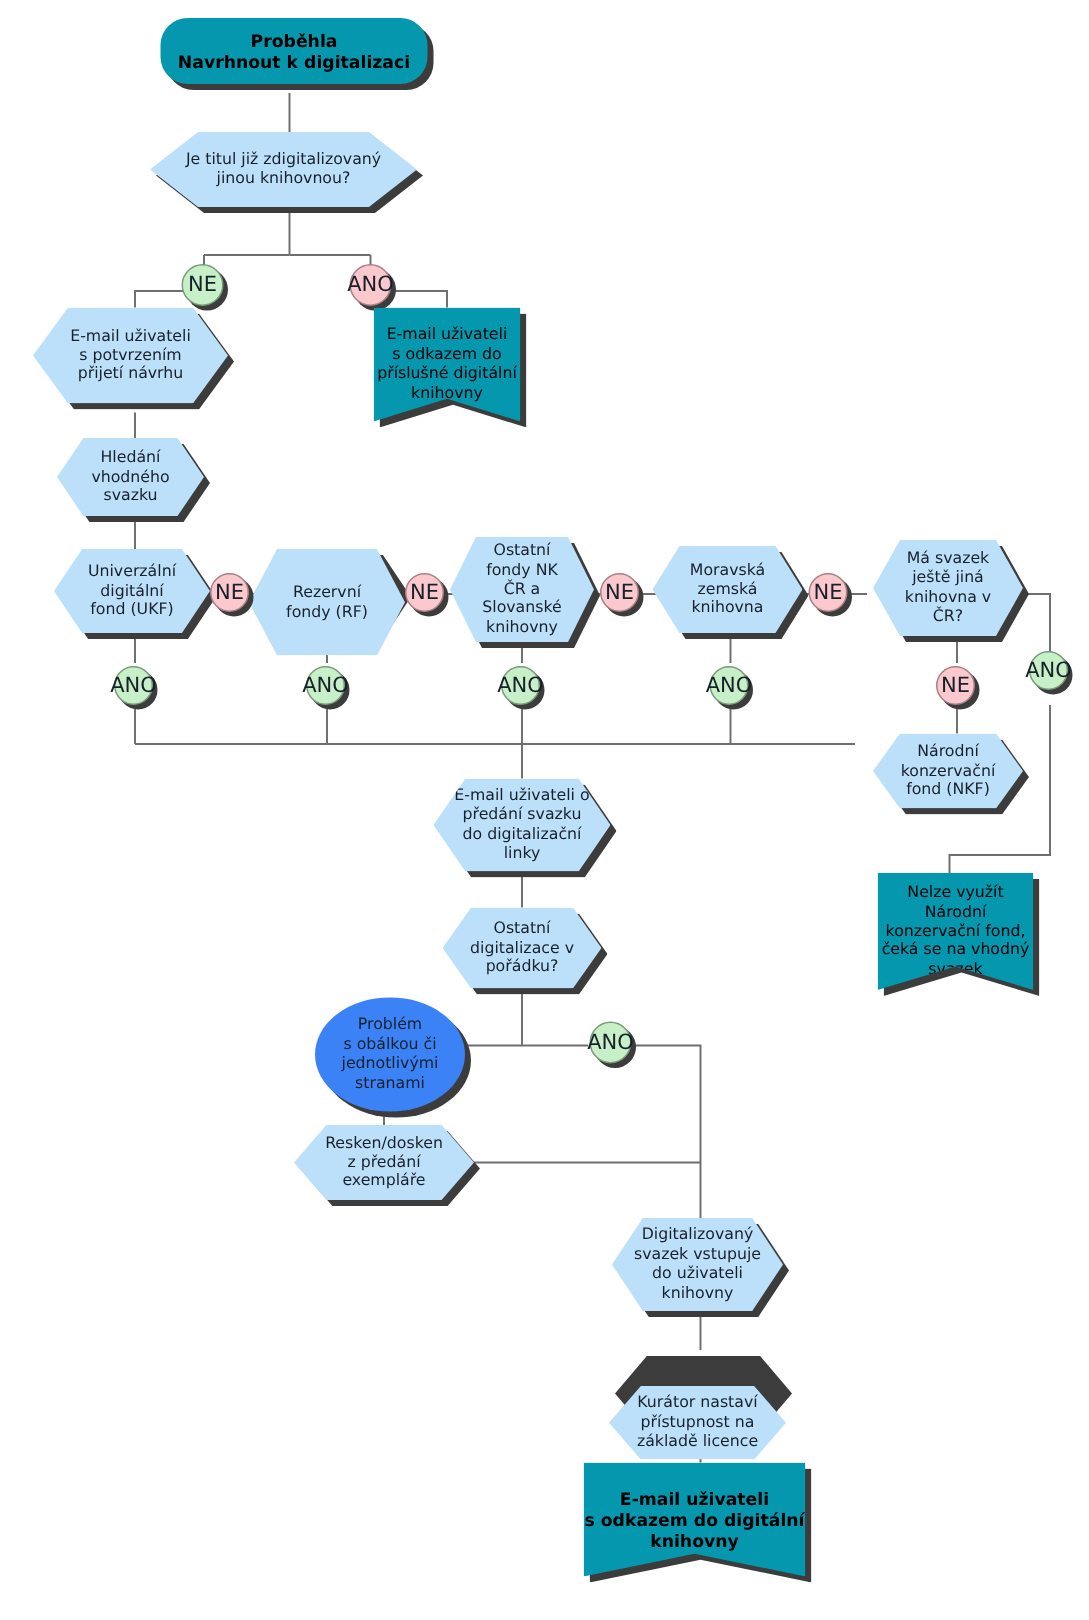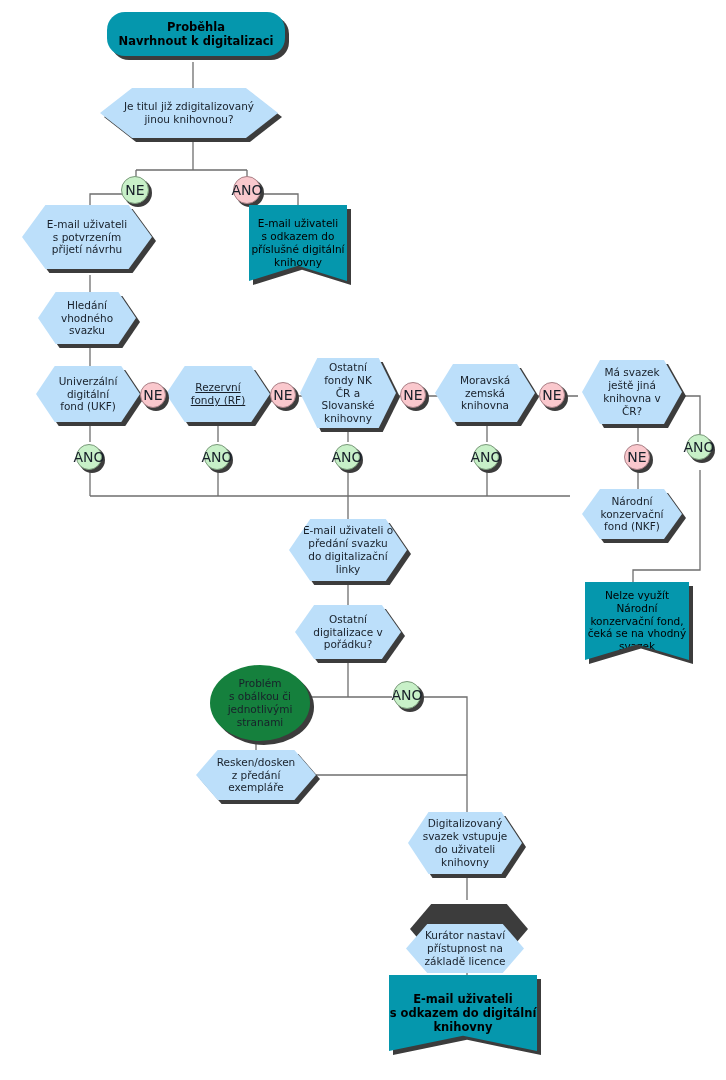--- a/index.html
+++ b/index.html
@@ -13,21 +13,21 @@
        font-size:10.5px;}
   .hexshadow{position:absolute;background:#3c3c3c;
        clip-path:polygon(18% 0,82% 0,100% 50%,82% 100%,18% 100%,0 50%);}
   .term{background:#0597ad;border-radius:18px;color:#000;font-weight:bold;font-size:11.5px;}
   .termshadow{position:absolute;background:#3c3c3c;border-radius:18px;}
   .banner{background:#0597ad;color:#000;font-size:10.5px;
        clip-path:polygon(0 0,100% 0,100% 100%,50% 80%,0 100%);}
   .bannershadow{position:absolute;background:#3c3c3c;
        clip-path:polygon(0 0,100% 0,100% 100%,50% 80%,0 100%);}
   .banner.bold{font-weight:bold;font-size:11.5px;}
-  .ell{background:#15803d;border-radius:50%;font-size:10.5px;}
+  .ell{background:#3b82f6;border-radius:50%;font-size:10.5px;}
   .ellshadow{position:absolute;background:#3c3c3c;border-radius:50%;}
   .chip{position:absolute;border-radius:50%;display:flex;align-items:center;
         justify-content:center;font-size:14px;color:#18202a;box-sizing:border-box;}
   .chip.yes{background:#c8f0c8;border:1px solid #7a9a7a;}
   .chip.no{background:#fac8cd;border:1px solid #a88086;}
   .chipshadow{position:absolute;background:#3c3c3c;border-radius:50%;}
 </style>
 </head>
 <body>
 
@@ -102,21 +102,21 @@
   <div class="node hex" style="left:38px;top:292px;width:98px;height:52px;">Hledání
 vhodného
 svazku</div>
 
   <div class="hexshadow" style="left:40px;top:370px;width:104px;height:56px;"></div>
   <div class="node hex" style="left:36px;top:366px;width:104px;height:56px;">Univerzální
 digitální
 fond (UKF)</div>
 
   <div class="hexshadow" style="left:170px;top:370px;width:104px;height:56px;"></div>
-  <div class="node hex" style="left:166px;top:366px;width:104px;height:56px;text-decoration:underline;">Rezervní
+  <div class="node hex" style="left:166px;top:366px;width:104px;height:71px;">Rezervní
 fondy (RF)</div>
 
   <div class="hexshadow" style="left:304px;top:362px;width:96px;height:70px;"></div>
   <div class="node hex" style="left:300px;top:358px;width:96px;height:70px;">Ostatní
 fondy NK
 ČR a
 Slovanské
 knihovny</div>
 
   <div class="hexshadow" style="left:439px;top:368px;width:100px;height:58px;"></div>

